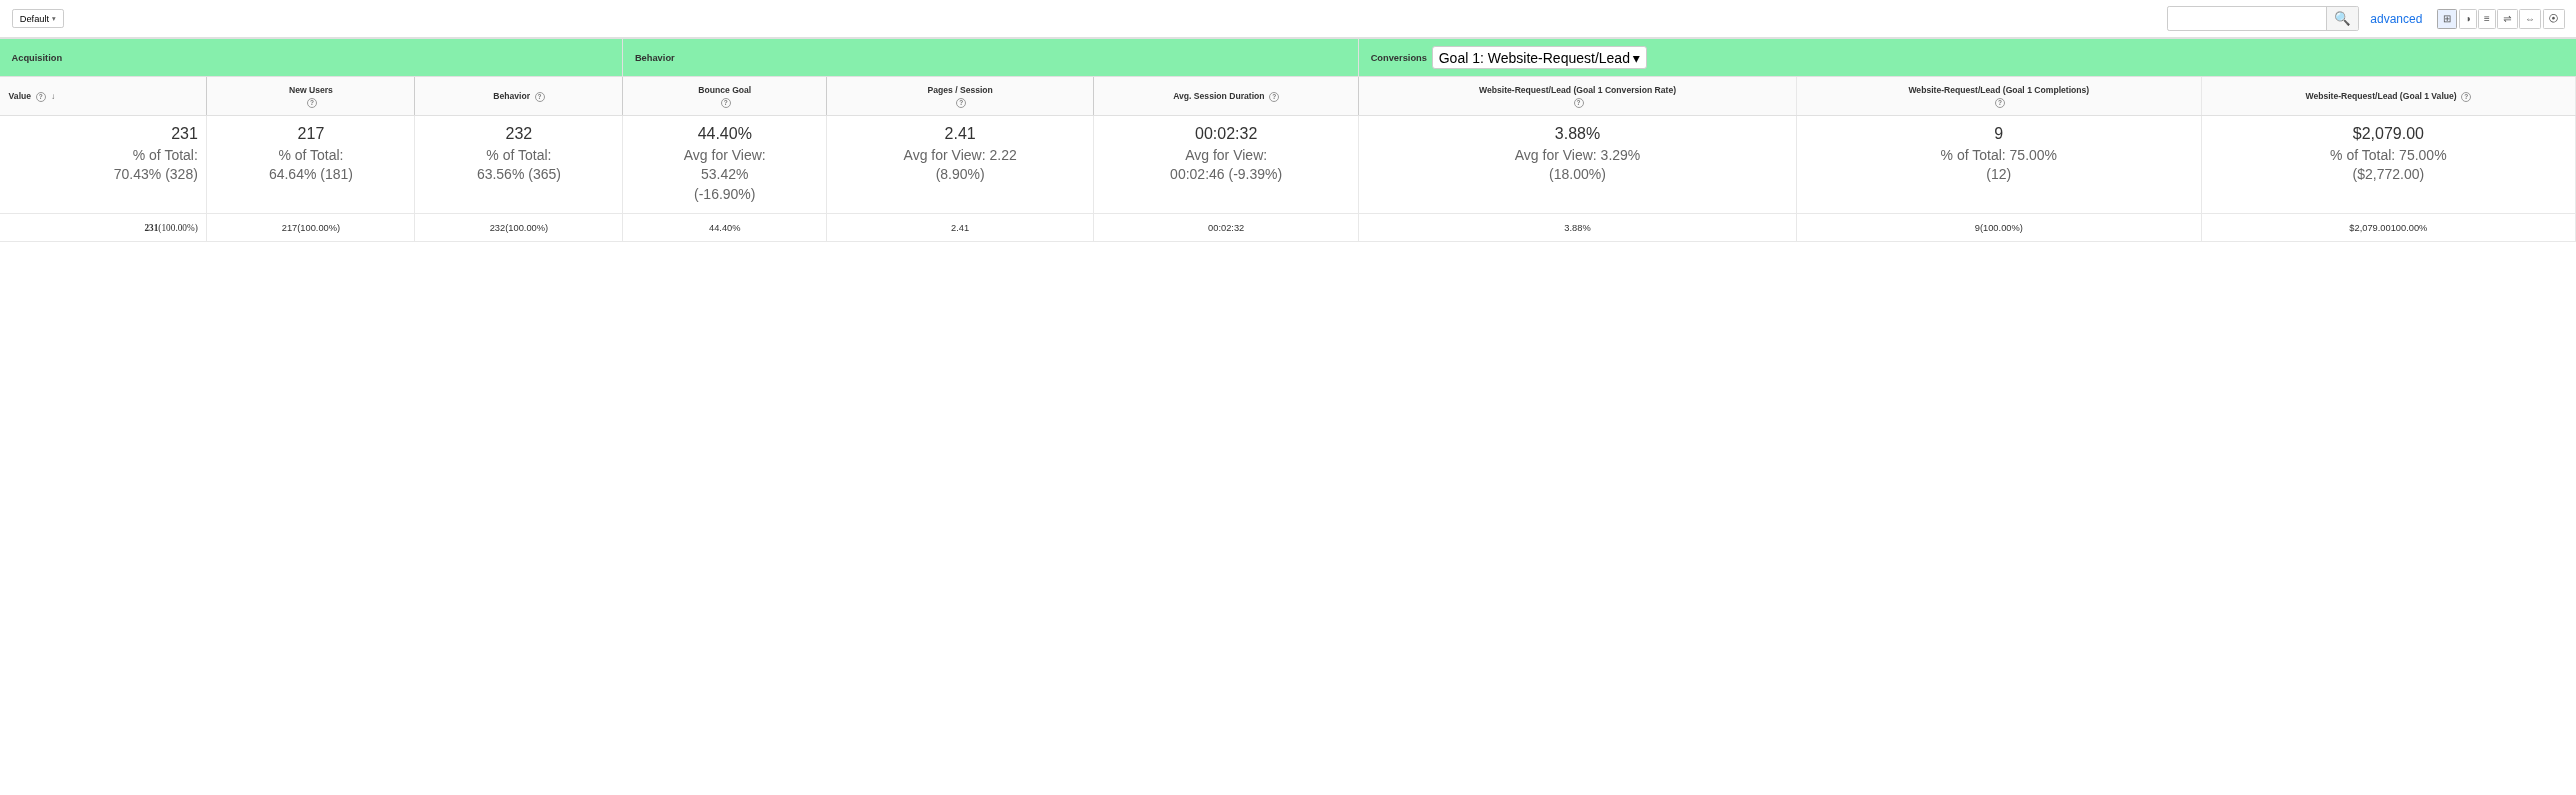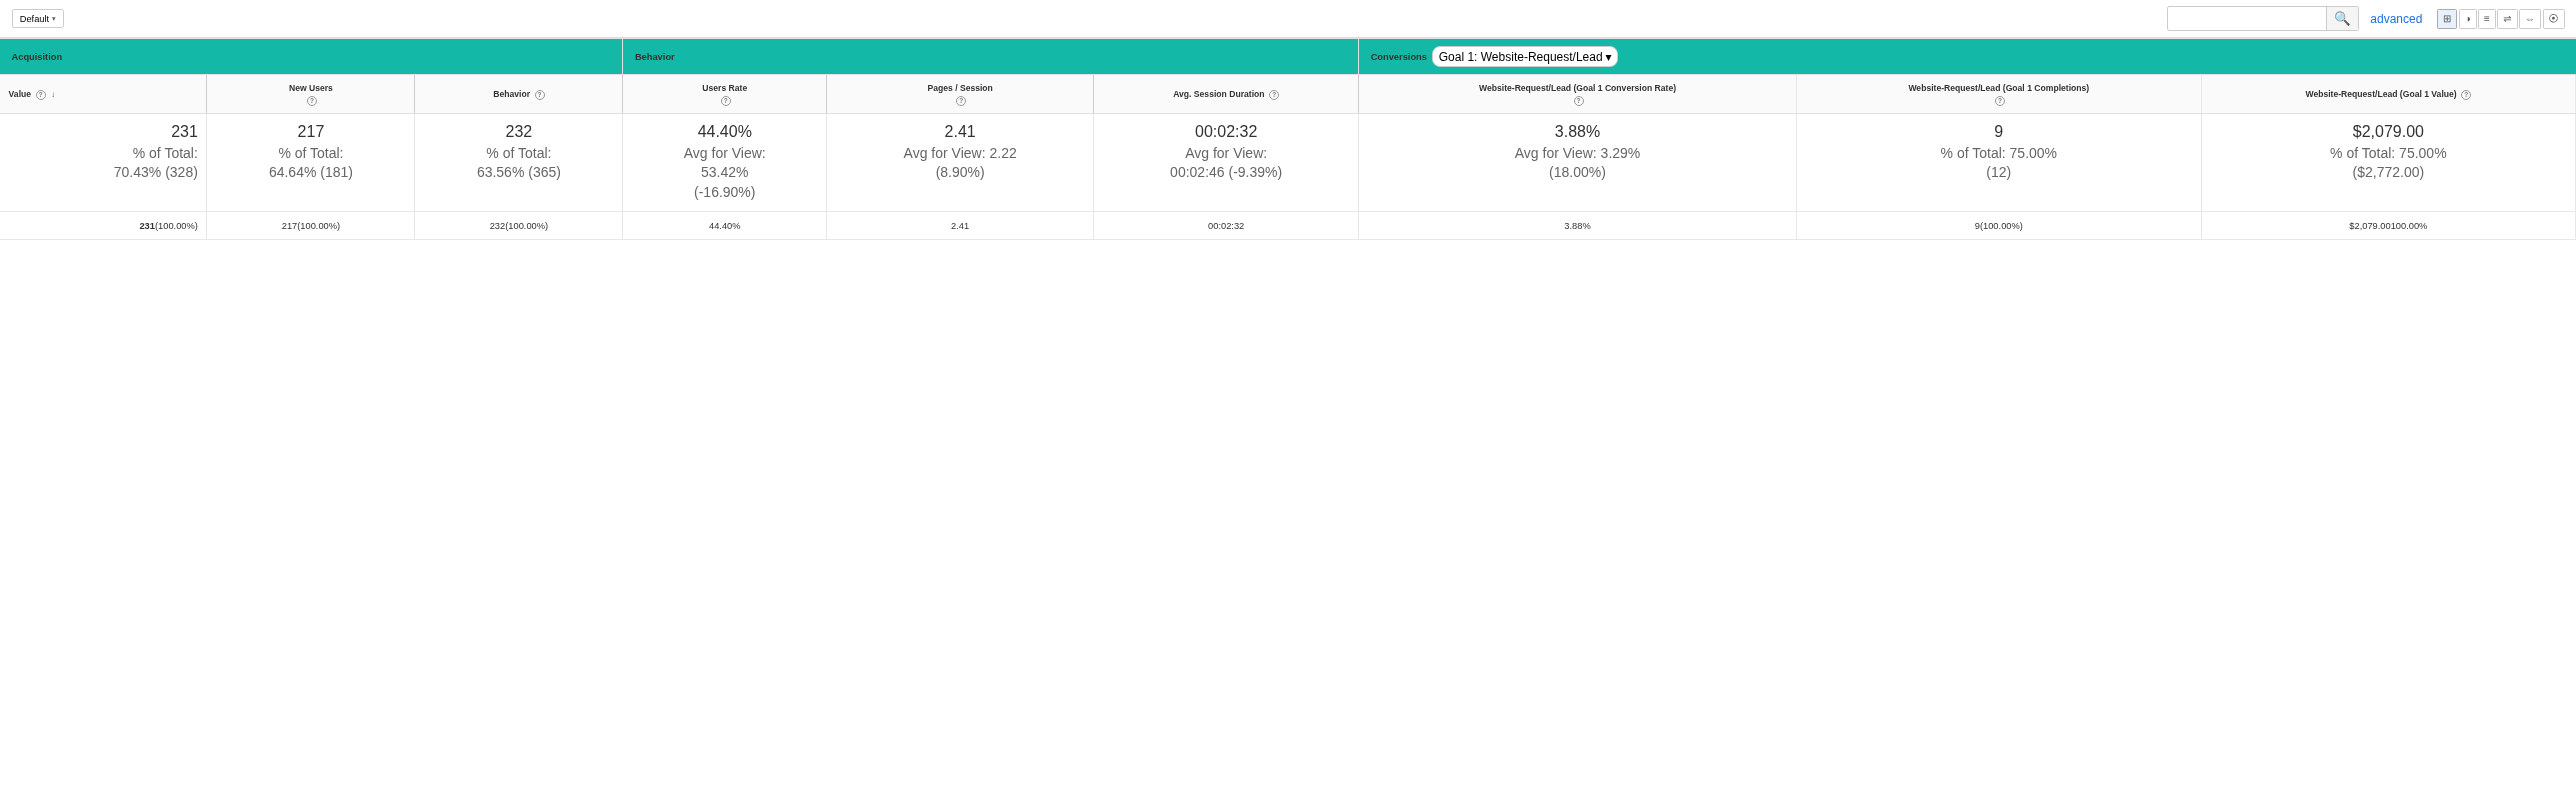--- a/index.html
+++ b/index.html
@@ -99,21 +99,21 @@
     }
 
     table {
       width: 100%;
       border-collapse: collapse;
       font-size: 9.3px;
     }
 
     
     .section-header td {
-      background: #14b8a6;
+      background: #86efac;
       padding: 7.2px 11.5px;
       font-weight: bold;
       font-size: 9.3px;
       border-bottom: 0.7px solid #e0e0e0;
       border-top: 0.7px solid #e0e0e0;
     }
 
     .section-header td.behavior-header {
       border-left: 0.7px solid #e0e0e0;
     }
@@ -126,25 +126,25 @@
       display: flex;
       align-items: center;
       gap: 5px;
     }
 
     .goal-dropdown {
       display: inline-flex;
       align-items: center;
       gap: 2.9px;
       border: 0.7px solid #ccc;
-      border-radius: 8px;
+      border-radius: 3px;
       padding: 2.2px 5.8px;
       background: #fff;
       cursor: pointer;
-      font-size: 12px;
+      font-size: 14px;
       font-weight: normal;
     }
 
     
     .col-header td {
       background: #fafafa;
       padding: 7.2px 8.6px;
       text-align: center;
       font-weight: bold;
       font-size: 8.6px;
@@ -219,20 +219,21 @@
       padding: 8.6px 8.6px;
       text-align: center;
       border-top: 1.4px solid #ccc;
       border-bottom: 0.7px solid #e8e8e8;
       border-right: 0.7px solid #e8e8e8;
       font-size: 9.3px;
     }
 
     .total-row td:first-child {
       text-align: right;
+      font-family: Liberation Serif, serif;
     }
 
     .total-bold {
       font-weight: bold;
     }
   </style>
 </head>
 <body>
 
 <div class="top-bar">
@@ -285,21 +286,21 @@
       <td class="acquisition-col">
         <span>New Users</span>
         <br>
         <span class="help-icon">?</span>
       </td>
       <td class="acquisition-col behavior-col-last">
         <span>Behavior</span>
         <span class="help-icon">?</span>
       </td>
       <td class="behavior-col-last">
-        <span>Users Rate</span>
+        <span>Bounce Goal</span>
         <br>
         <span class="help-icon">?</span>
       </td>
       <td class="behavior-col-last">
         <span>Pages / Session</span>
         <br>
         <span class="help-icon">?</span>
       </td>
       <td class="behavior-col-last">
         <span>Avg. Session Duration</span>

